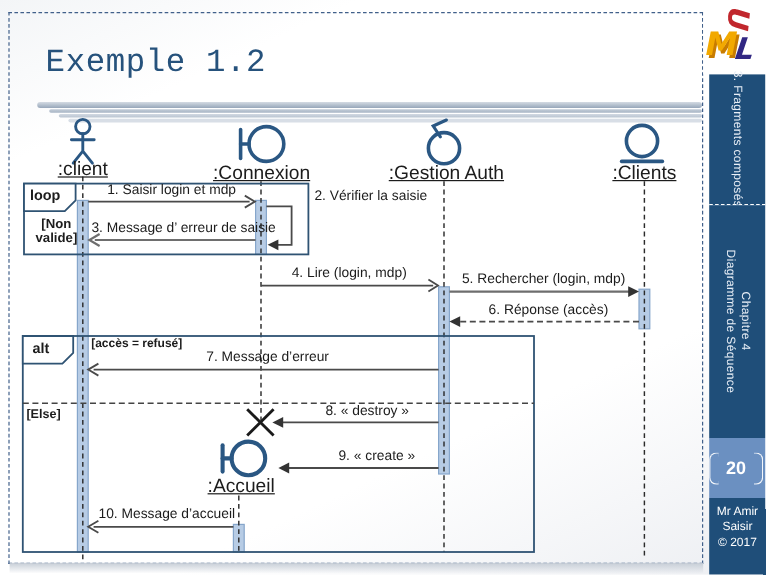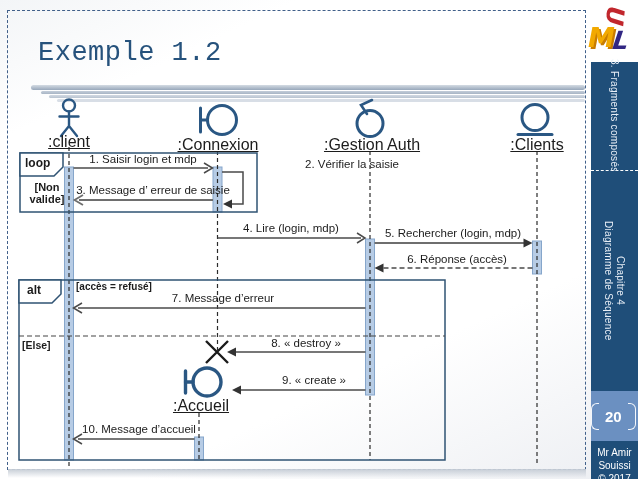--- a/index.html
+++ b/index.html
@@ -14,21 +14,21 @@
          font-size:27px;color:#26527c;letter-spacing:.5px;}
   
   .bar{position:absolute;border-radius:3px;}
   .bar1{left:31px;top:85px;width:554px;height:5px;background:linear-gradient(#d4dbe3,#97a7ba);}
   .bar2{left:41px;top:91px;width:544px;height:3px;background:linear-gradient(#c3cdd9,#a8b5c5);}
   .bar3{left:49px;top:95px;width:536px;height:3px;background:linear-gradient(#d2d9e2,#b9c4d1);}
   .bar4{left:57px;top:99px;width:528px;height:2.5px;background:#d8dee6;}
   svg.diagram{position:absolute;left:0;top:0;}
   
   .mlabel{position:absolute;font-size:11.5px;white-space:nowrap;transform:translateX(-50%);}
-  .mlabel-left{position:absolute;font-size:11.5px;white-space:nowrap;margin-left:43px;}
+  .mlabel-left{position:absolute;font-size:11.5px;white-space:nowrap;}
   .llabel{position:absolute;font-size:16px;text-decoration:underline;white-space:nowrap;
           transform:translateX(-50%);}
   .op{position:absolute;font-size:12px;font-weight:bold;white-space:nowrap;}
   .guard{position:absolute;font-weight:bold;text-align:center;}
   .g-nonvalide{left:24px;top:181px;width:46px;font-size:11px;line-height:1.12;}
   .g-acces{left:76px;top:281px;font-size:10px;white-space:nowrap;}
   .g-else{left:22px;top:339px;font-size:10.5px;white-space:nowrap;}
   
   .logo-bg{position:absolute;left:586px;top:0;width:52px;height:62px;background:#fff;}
   .logo-u{position:absolute;left:605px;top:2px;font:bold italic 24px "DejaVu Sans",sans-serif;
@@ -45,21 +45,21 @@
   .sb-chapter{flex:1;display:flex;flex-direction:row-reverse;align-items:center;
           justify-content:center;gap:1px;}
   .vtext{writing-mode:vertical-rl;font-size:10px;color:#e9eff7;letter-spacing:.3px;
           white-space:nowrap;}
   .sb-page{height:50px;background:#6b90c1;display:flex;align-items:center;
           gap:6px;}
   .pagenum{font-size:15px;font-weight:bold;color:#ffffff;}
   .bk{width:7px;height:25px;border:1.6px solid #f4f7fb;}
   .bk-l{border-right:none;border-radius:6px 0 0 6px;}
   .bk-r{border-left:none;border-radius:0 6px 6px 0;}
-  .sb-author{height:38px;background:#1f4e79;color:#fff;font-size:10px;text-align:center;
+  .sb-author{height:64px;background:#1f4e79;color:#fff;font-size:10px;text-align:center;
           line-height:1.3;padding-top:5px;box-sizing:border-box;}
 </style>
 </head>
 <body>
 
 <div class="stage">
   <div class="slide-border"></div>
   <div class="shadow-strip"></div>
 
   <div class="title">Exemple 1.2</div>
@@ -201,17 +201,17 @@
       <span class="vtext">Chapitre 4</span>
       <span class="vtext">Diagramme de Séquence</span>
     </div>
     <div class="sb-page">
       <span class="bk bk-l"></span>
       <span class="pagenum">20</span>
       <span class="bk bk-r"></span>
     </div>
     <div class="sb-author">
       <div>Mr Amir</div>
-      <div>Souissi</div>
+      <div>Saisir</div>
       <div>© 2017</div>
     </div>
   </div>
 </div>
 
 </body></html>

